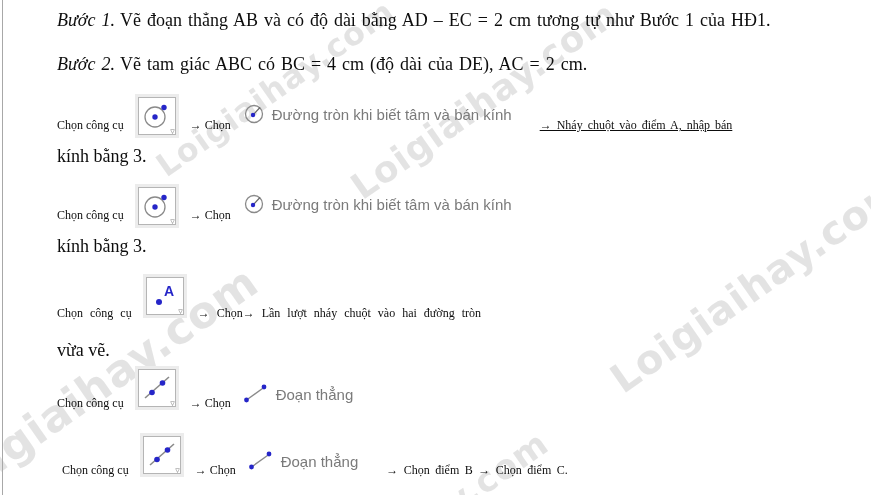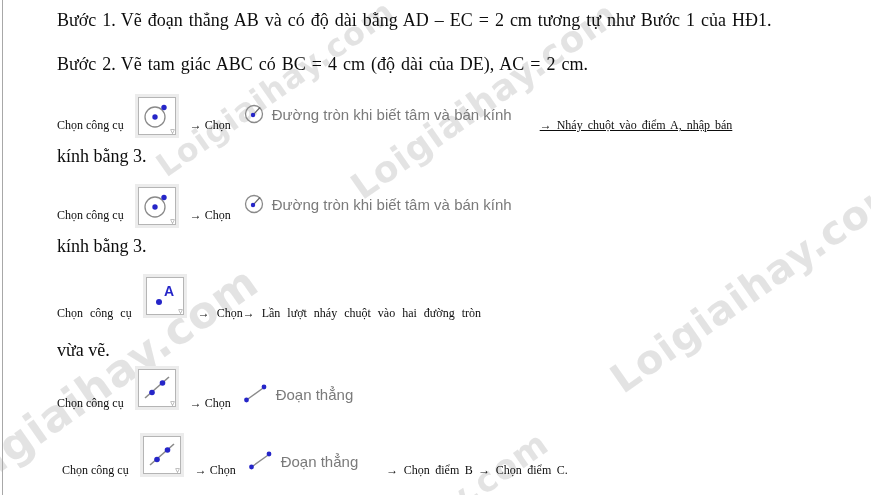--- a/index.html
+++ b/index.html
@@ -7,21 +7,21 @@
     width:871px;height:495px;position:relative;overflow:hidden;background:#ffffff;
     font-family:"Liberation Serif","DejaVu Serif",serif;color:#0d0d0d;
   }
   .leftline{position:absolute;left:2px;top:0;width:1px;height:495px;background:#a8a8a8;z-index:2;}
   .wm{
     position:absolute;z-index:0;white-space:nowrap;
     font-family:"DejaVu Sans","Liberation Sans",sans-serif;font-weight:bold;letter-spacing:1px;
     color:#c9c9c9;opacity:.5;transform:rotate(-35deg);transform-origin:left center;
   }
   .step{position:absolute;left:57px;font-size:18px;white-space:nowrap;z-index:1;word-spacing:1.5px;line-height:24px;}
-  .step .lbl{margin-right:5px;}
+  .step .lbl{font-style:italic;margin-right:5px;}
   .tool-row{position:absolute;left:57px;display:flex;align-items:flex-end;white-space:nowrap;z-index:1;}
   .t{font-size:12px;line-height:23px;}
   .toolbtn{
     width:38px;height:38px;background:#fff;border:1px solid #b5b5b5;box-shadow:0 0 0 3px #ececec;
     margin:0 14px 2px 14px;position:relative;flex:none;box-sizing:border-box;
   }
   .toolbtn svg{display:block;margin:1px auto 0;}
   .dd{
     position:absolute;right:0;bottom:-2px;font-size:9px;line-height:9px;color:#8a8a8a;
     font-family:"DejaVu Sans",sans-serif;

